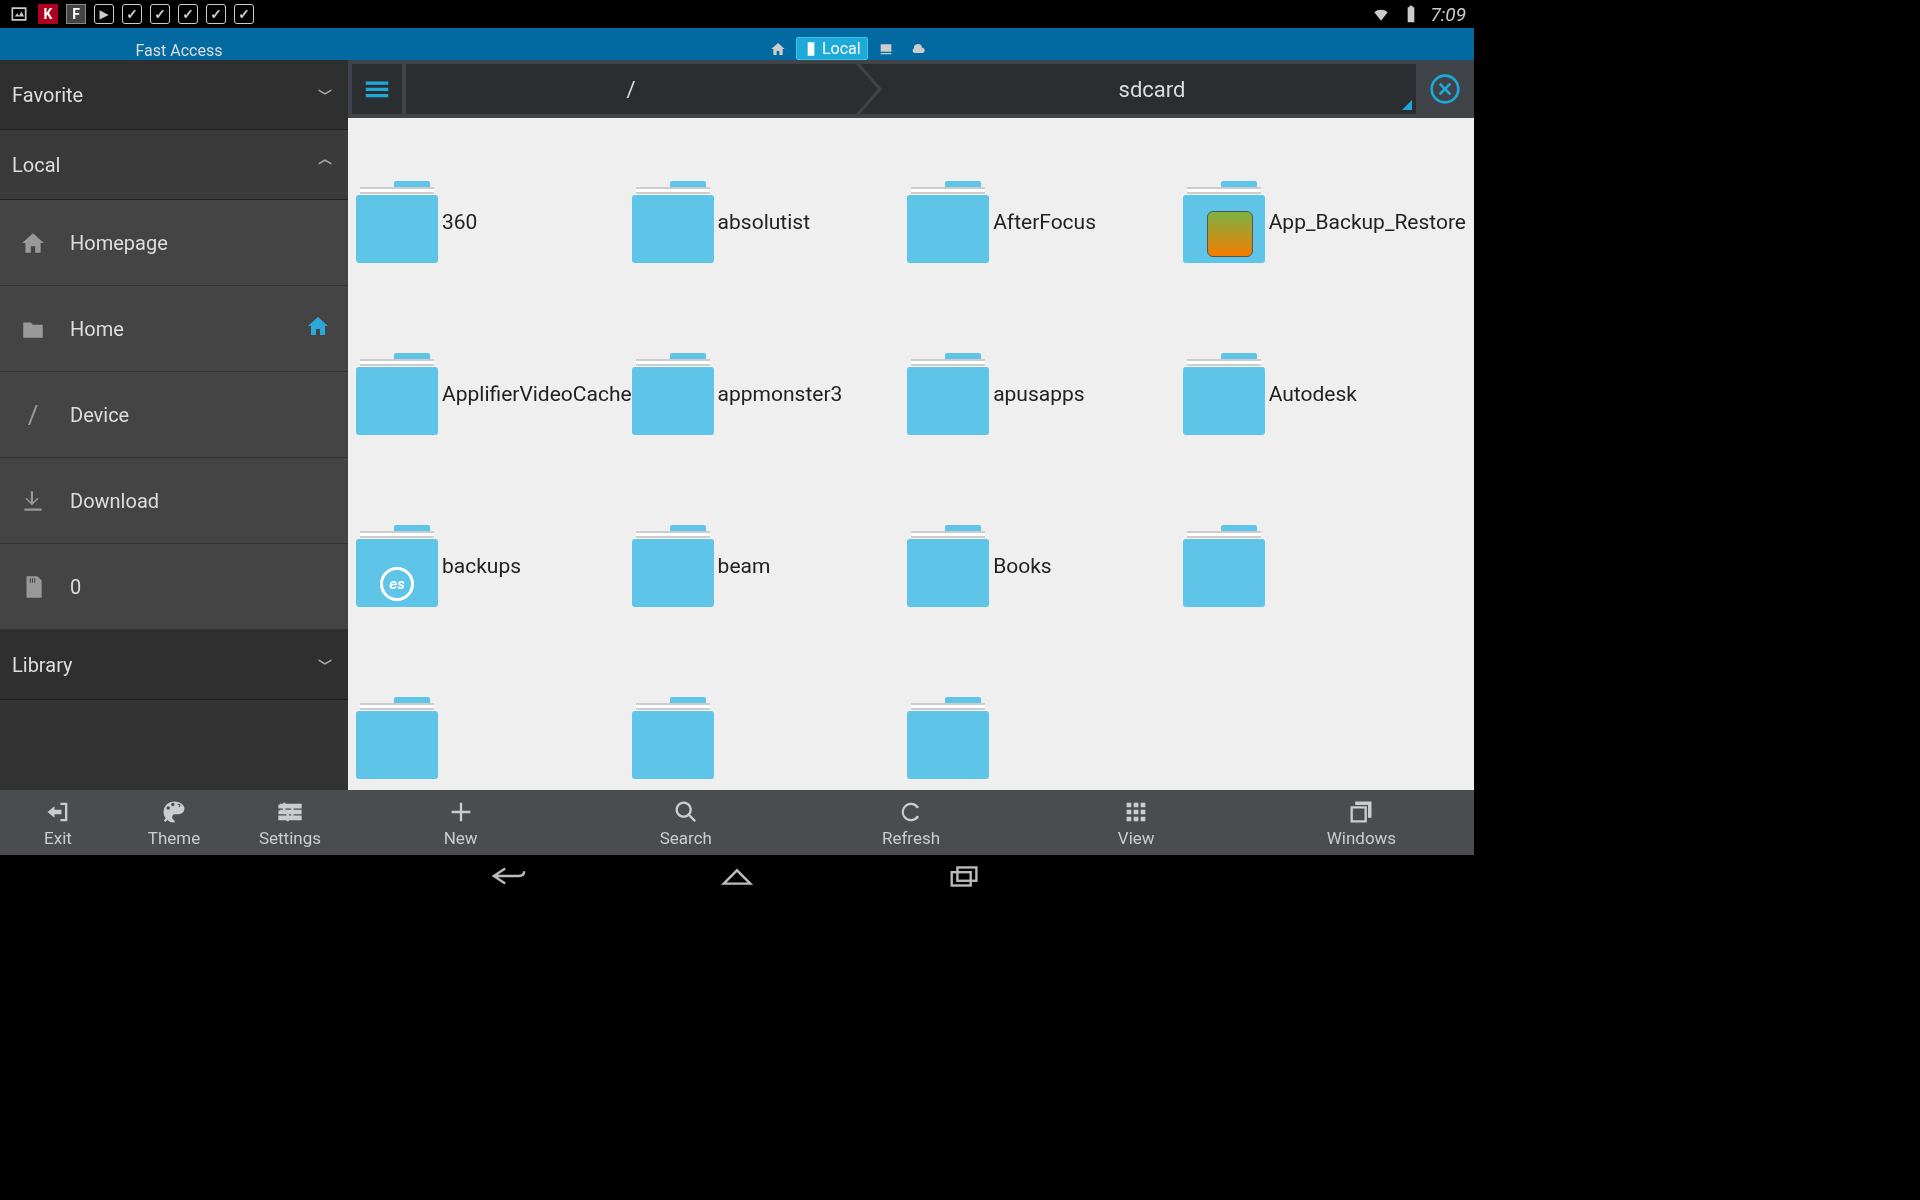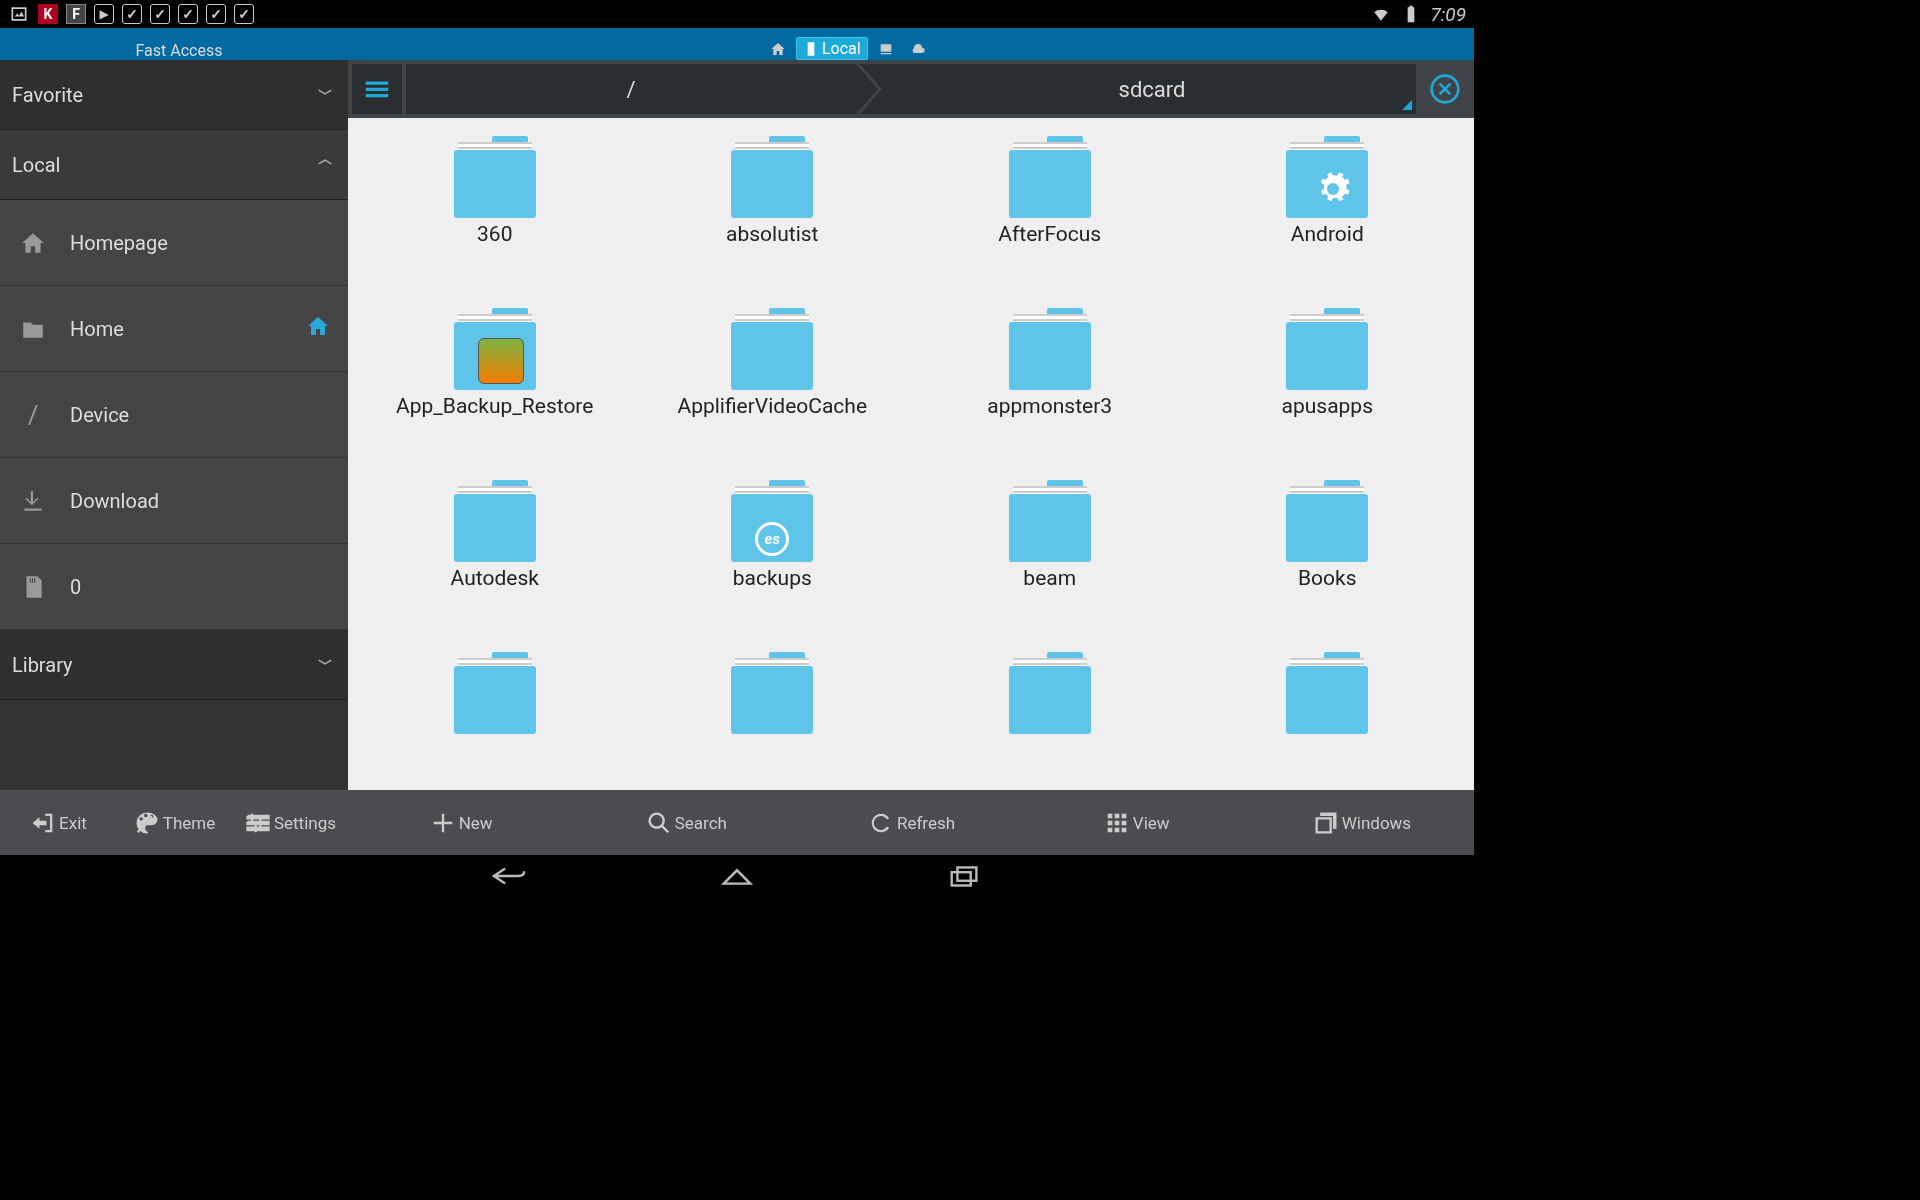--- a/index.html
+++ b/index.html
@@ -47,38 +47,38 @@
 .crumb.root { width: 450px; }
 .crumb.root::after { content:''; position:absolute; right:-22px; top:0; border-left:22px solid #2b2e31; border-top:25px solid transparent; border-bottom:25px solid transparent; z-index:2;}
 .crumb.current { flex:1; padding-left: 40px; padding-right: 12px; justify-content: center; position: relative; overflow:hidden;}
 .crumb.current::before { content:''; position:absolute; left:0; top:0; border-left:22px solid #404448; border-top:25px solid transparent; border-bottom:25px solid transparent;}
 .crumb-corner { position:absolute; right:4px; bottom:4px; width:0; height:0; border-left:10px solid transparent; border-bottom:10px solid #1eaad8;}
 .close-btn { width: 50px; height: 50px; display: flex; align-items: center; justify-content: center; cursor: pointer; }
 .close-btn svg { width: 32px; height: 32px; fill: none; stroke: #1eaad8; stroke-width: 2; }
 
 
 .folder-grid { flex: 1; display: grid; grid-template-columns: repeat(4, 1fr); grid-auto-rows: 172px; padding: 18px 8px 0 8px; overflow: hidden; }
-.folder-item { display: flex; flex-direction: column; align-items: center; gap: 4px; cursor: pointer; }
+.folder-item { display: flex; flex-direction: row; align-items: center; gap: 4px; cursor: pointer; }
 .folder-icon { width: 82px; height: 82px; position: relative; }
 .folder-tab { position: absolute; top: 0; right: 8px; width: 36px; height: 10px; background: #5ec5e8; border-radius: 2px 2px 0 0; }
 .folder-papers { position: absolute; top: 6px; left: 4px; right: 4px; height: 12px; background: #fff; border-top: 2px solid #ccc; box-shadow: inset 0 3px 0 #fff, inset 0 5px 0 #ccc; }
 .folder-body { position: absolute; top: 14px; left: 0; right: 0; bottom: 0; background: #5ec5e8; border-radius: 3px; }
 .folder-overlay { position:absolute; bottom: 6px; left: 24px; width: 46px; height: 46px; border-radius: 6px; display:flex; align-items:center; justify-content:center;}
 .folder-overlay.gear svg { width:36px; height:36px; fill:#fff; }
 .folder-overlay.app { background: linear-gradient(#7cb342,#f57c00); border:1px solid #555;}
 .folder-overlay.es { color:#fff; font-weight:bold; font-style:italic; border:3px solid #fff; border-radius:50%; width:34px; height:34px; font-size:15px;}
 .folder-label { color: #222; font-size: 21px; text-align: center; }
 
 
 .bottom-bars { height: 65px; background: #4a4c4f; display: flex; }
 .btm-left { width: 348px; display: flex; }
 .btm-left .btm-btn { flex: 1; }
 .btm-right { flex: 1; display: flex; }
 .btm-right .btm-btn { flex: 1; }
-.btm-btn { display: flex; flex-direction: row; align-items: center; justify-content: center; gap: 2px; color: #ccc; font-size: 17px; cursor: pointer; }
+.btm-btn { display: flex; flex-direction: column; align-items: center; justify-content: center; gap: 2px; color: #ccc; font-size: 17px; cursor: pointer; }
 .btm-btn svg { width: 28px; height: 28px; fill: #ccc; }
 
 
 .sys-nav { height: 45px; background: #000; display: flex; align-items: center; justify-content: center; gap: 190px; }
 .sys-nav svg { width: 38px; height: 32px; fill: none; stroke: #bbb; stroke-width: 2.5; }
 </style>
 </head>
 <body>
 
 <div class="status-bar">
@@ -240,33 +240,20 @@
           </div>
           <div class="folder-label">absolutist</div>
         </div>
         <div class="folder-item">
           <div class="folder-icon">
             <div class="folder-tab"></div>
             <div class="folder-papers"></div>
             <div class="folder-body"></div>
           </div>
           <div class="folder-label">AfterFocus</div>
-        </div>
-        <div class="folder-item">
-          <div class="folder-icon">
-            <div class="folder-tab"></div>
-            <div class="folder-papers"></div>
-            <div class="folder-body"></div>
-            <div class="folder-overlay gear">
-              <svg viewBox="0 0 24 24">
-                <path d="M12 8a4 4 0 100 8 4 4 0 000-8m9 4l2 1-1 3-2-1a7 7 0 01-2 2l1 2-3 1-1-2h-3l-1 2-3-1 1-2a7 7 0 01-2-2l-2 1-1-3 2-1v-3l-2-1 1-3 2 1a7 7 0 012-2l-1-2 3-1 1 2h3l1-2 3 1-1 2a7 7 0 012 2l2-1 1 3-2 1v3z"></path>
-              </svg>
-            </div>
-          </div>
-          <div class="folder-label">Android</div>
         </div>
         <div class="folder-item">
           <div class="folder-icon">
             <div class="folder-tab"></div>
             <div class="folder-papers"></div>
             <div class="folder-body"></div>
             <div class="folder-overlay app"></div>
           </div>
           <div class="folder-label">App_Backup_Restore</div>
         </div>

